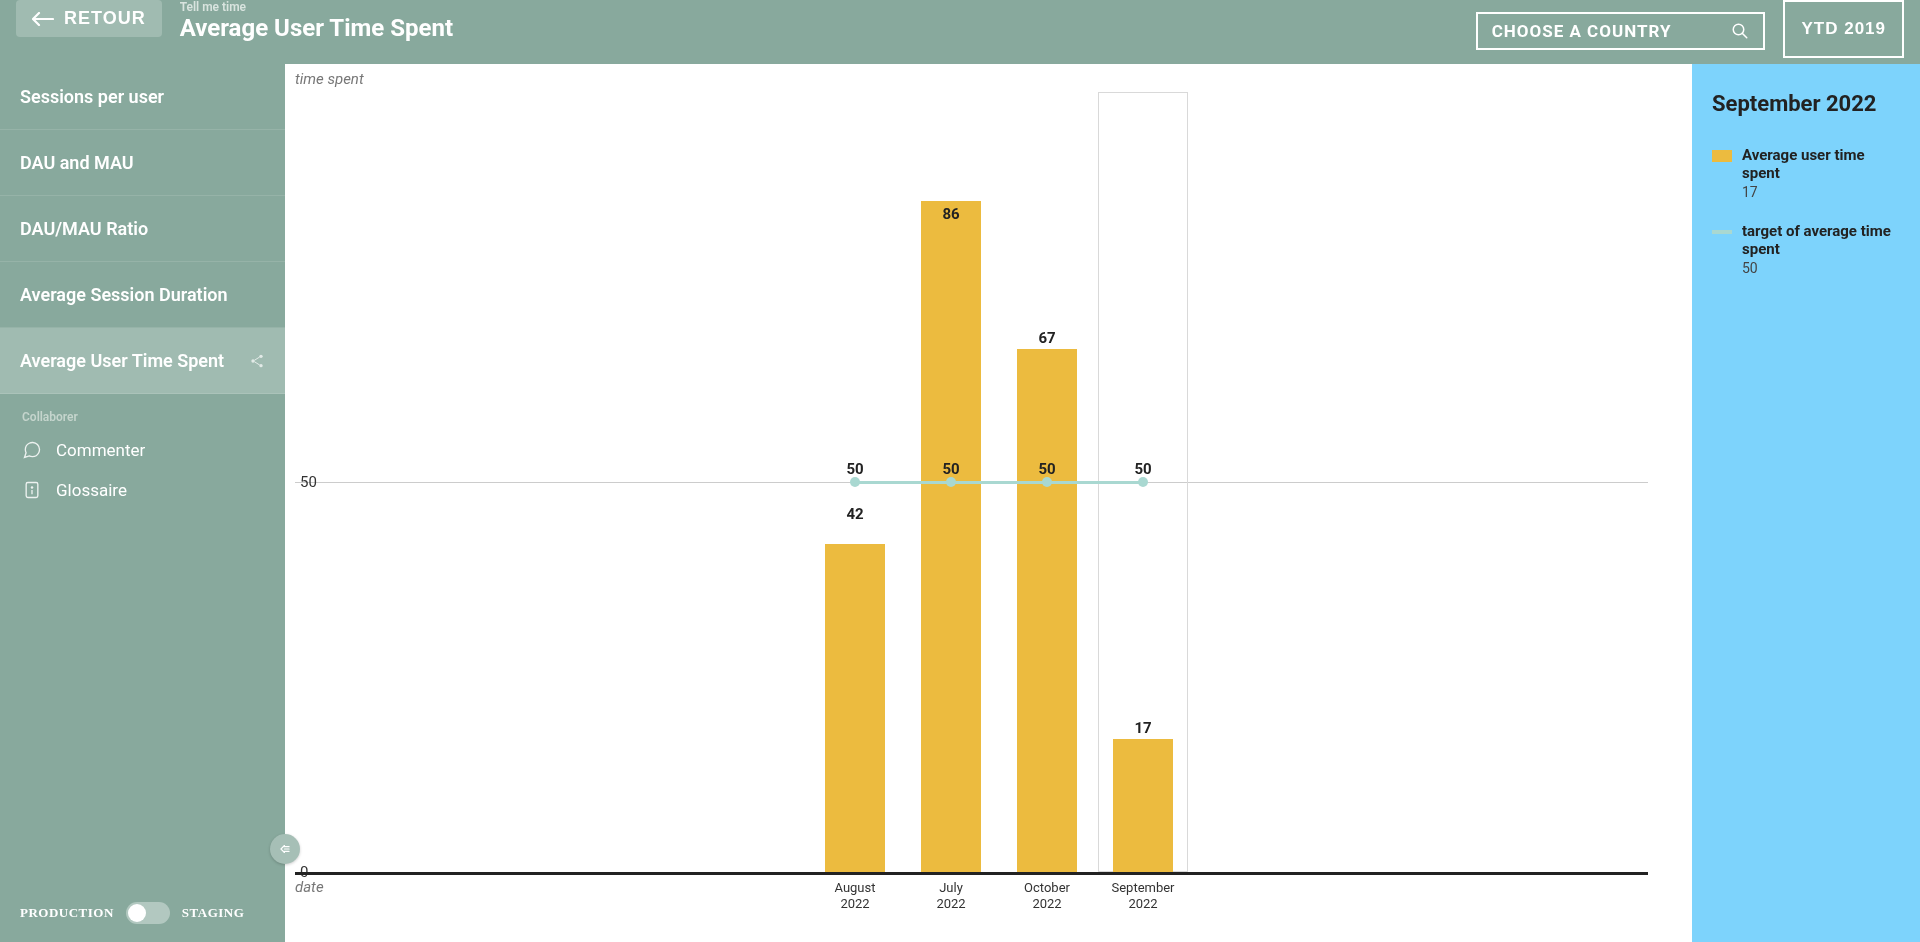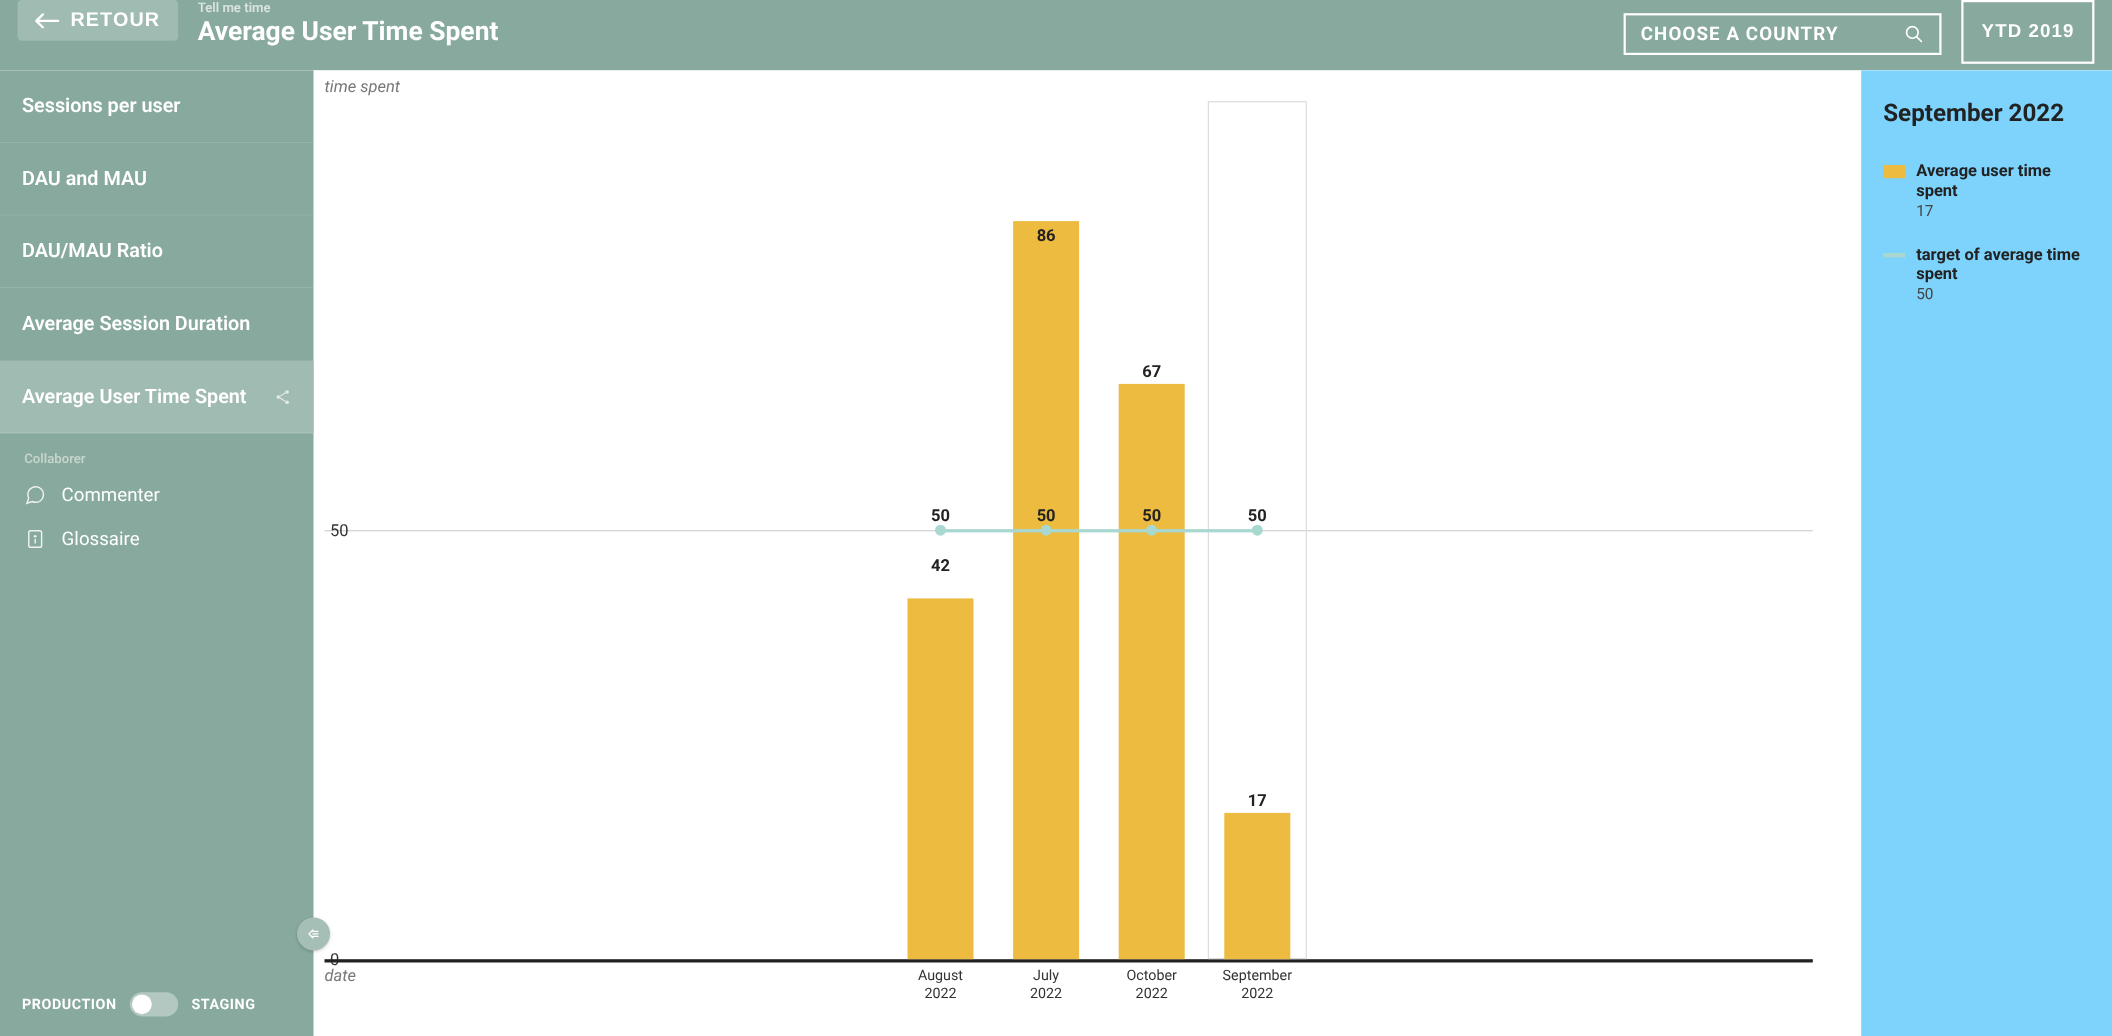--- a/index.html
+++ b/index.html
@@ -22,21 +22,21 @@
   .body { flex: 1; display: flex; }
 
   
   .sidebar { width: 285px; background: #88a99d; display: flex; flex-direction: column; position: relative; }
   .side-item { padding: 22px 20px; color: white; font-size: 18px; font-weight: 600; border-bottom: 1px solid rgba(255,255,255,0.12); cursor: pointer; display: flex; align-items: center; justify-content: space-between; }
   .side-item.active { background: #a0bbb1; }
   .side-item .share-ico { opacity: 0.7; }
   .collab-label { color: #c5d5cd; font-size: 12px; padding: 16px 22px 6px; font-weight: 600; }
   .collab-item { color: white; font-size: 17px; padding: 10px 22px; display: flex; align-items: center; gap: 14px; cursor: pointer; }
   .collab-item svg { width: 20px; height: 20px; opacity: 0.85; }
-  .env-toggle { position: absolute; bottom: 0; left: 0; right: 0; padding: 18px 20px; display: flex; align-items: center; gap: 12px; color: white; font-size: 13px; font-weight: 700; letter-spacing: 0.5px; }
+  .env-toggle { position: absolute; bottom: 0; left: 0; right: 0; padding: 18px 20px; display: flex; align-items: center; gap: 12px; color: white; font-size: 13px; font-weight: 700; letter-spacing: 0.5px; font-family: Liberation Serif, serif; }
   .switch { width: 44px; height: 22px; background: #b2c8c0; border-radius: 11px; position: relative; }
   .switch .knob { width: 18px; height: 18px; background: white; border-radius: 50%; position: absolute; top: 2px; left: 2px; }
   .collapse-btn { position: absolute; top: 770px; right: -15px; width: 30px; height: 30px; border-radius: 50%; background: #a6bfb6; display: flex; align-items: center; justify-content: center; box-shadow: 0 1px 3px rgba(0,0,0,0.2); cursor: pointer; }
   .collapse-btn svg { width: 14px; height: 14px; stroke: white; }
 
   
   .main { flex: 1; background: white; display: flex; }
   .chart-area { flex: 1; position: relative; padding: 18px 24px 18px 10px; }
   .yaxis-title { position: absolute; top: 6px; left: 10px; font-style: italic; color: #777; font-size: 15px; }
   .xaxis-title { position: absolute; left: 10px; font-style: italic; color: #777; font-size: 15px; }

